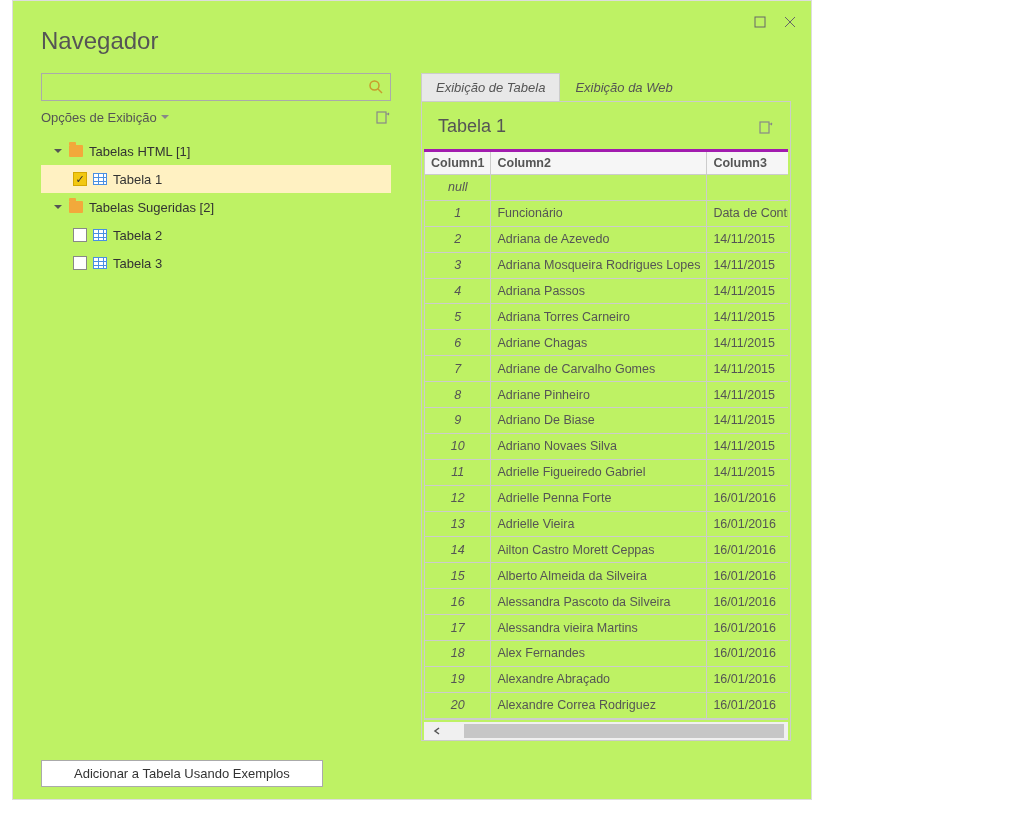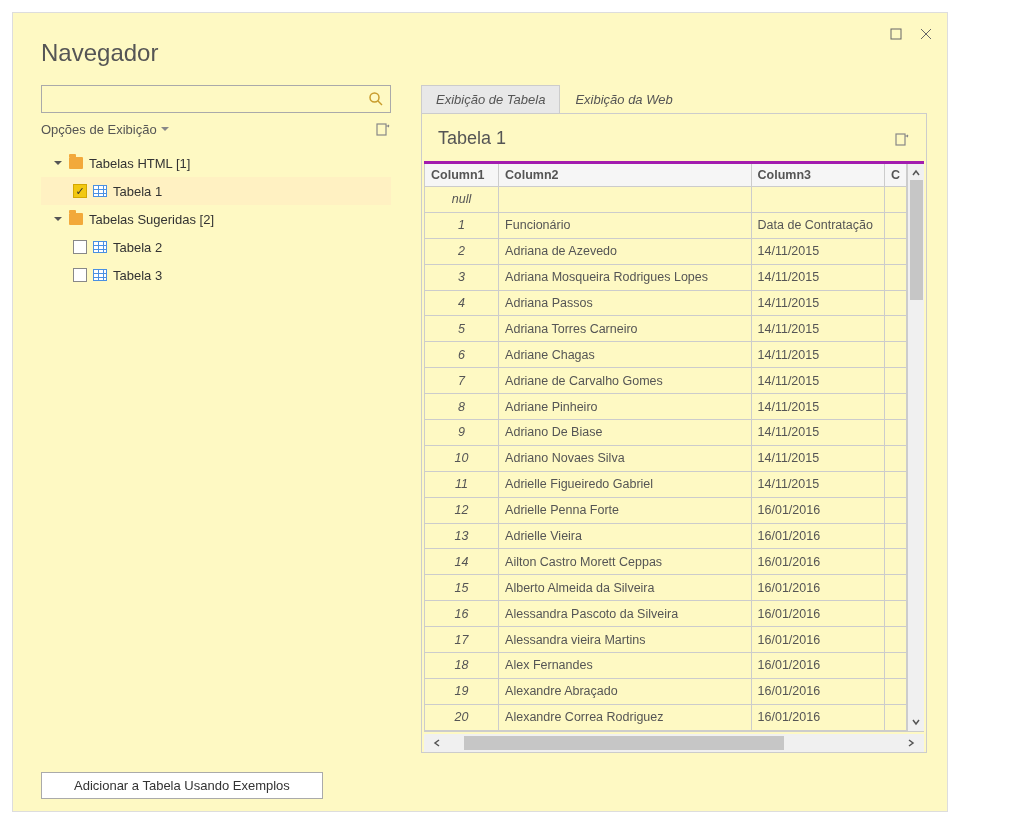--- a/index.html
+++ b/index.html
@@ -8,24 +8,24 @@
     font-size: 13px;
     color: #333;
     background: #fff;
     width: 1024px;
     height: 819px;
     position: relative;
   }
   .window {
     position: absolute;
     left: 12px;
-    top: 12px;
-    width: 936px;
+    top: 0px;
+    width: 800px;
     height: 800px;
-    background: #fef9c3;
+    background: #bef264;
     border: 1px solid #ddd;
   }
   .titlebar {
     display: flex;
     justify-content: space-between;
     align-items: flex-start;
     padding: 8px 12px 0 28px;
   }
   .navigator-title {
     font-size: 24px;

